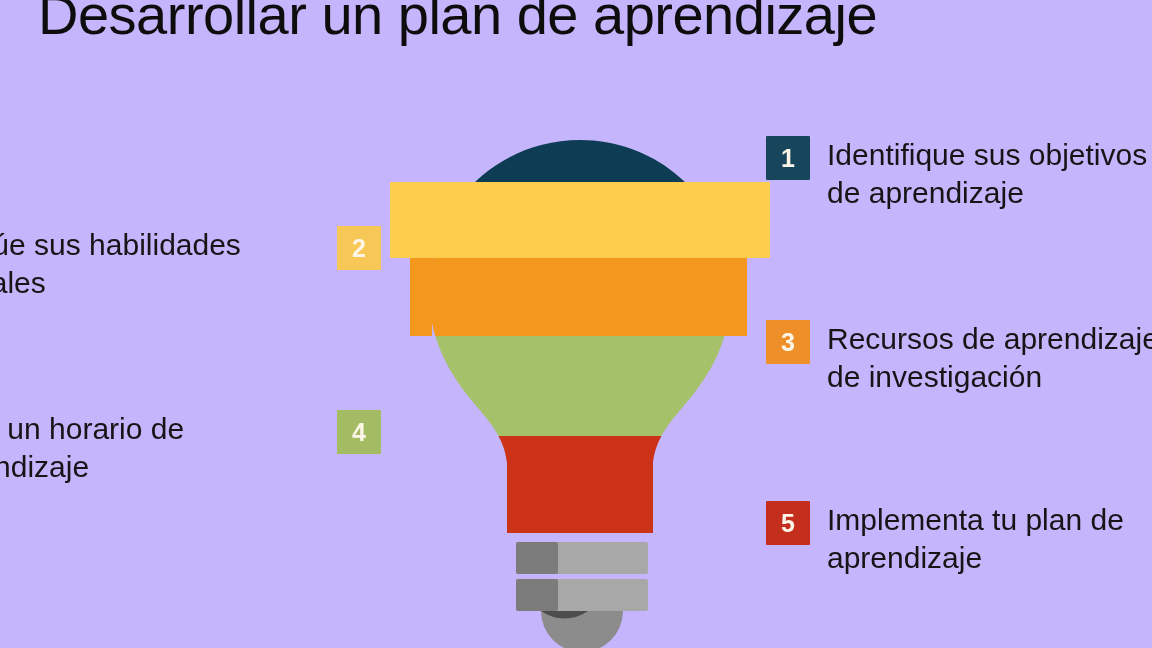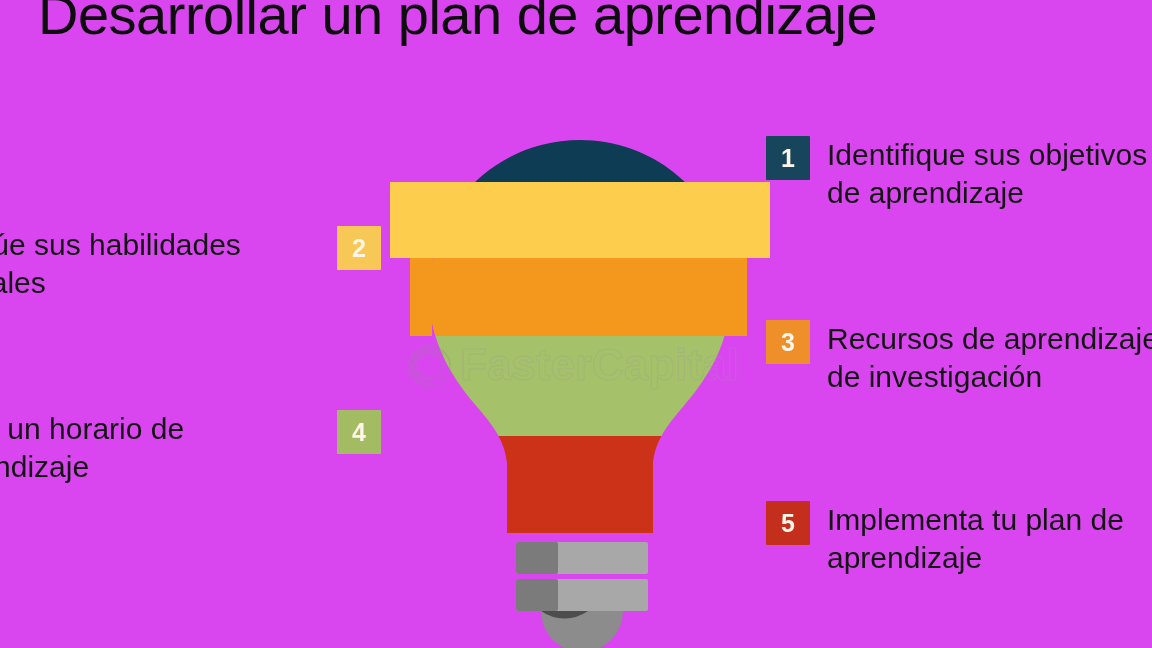--- a/index.html
+++ b/index.html
@@ -4,21 +4,21 @@
 <style>
   html, body {
     margin: 0;
     padding: 0;
     background: #f8f8f8;
   }
   #stage {
     position: relative;
     width: 1152px;
     height: 648px;
-    background: #d946ef;
+    background: #c4b5fd;
     overflow: hidden;
     font-family: "Liberation Sans", "DejaVu Sans", sans-serif;
   }
 
   
   #title {
     position: absolute;
     left: 38px;
     top: -14px;
     font-size: 56px;
@@ -144,37 +144,20 @@
         <rect x="126" y="424" width="42" height="32" rx="2" fill="#7b7b7b"></rect>
         <rect x="126" y="461" width="132" height="32" rx="2" fill="#a8a8a8"></rect>
         <rect x="126" y="461" width="42" height="32" rx="2" fill="#7b7b7b"></rect>
 
         <path d="M151 493 L233 493 A41 41 0 0 1 151 493 Z" fill="#8c8c8c"></path>
         <path d="M151 493 L198 493 A41 41 0 0 1 151 493 Z" fill="#4d4d4d"></path>
       </g>
     </svg>
   </div>
 
-  <div id="watermark">
-    <svg width="360" height="72" viewBox="0 0 360 72" xmlns="http://www.w3.org/2000/svg">
-      <g fill="none" stroke="#8a8a8a" stroke-width="1.4">
-        <circle cx="32" cy="34" r="20"></circle>
-        <circle cx="32" cy="34" r="13"></circle>
-        <circle cx="18" cy="22" r="3"></circle>
-          <circle cx="26" cy="19" r="3"></circle>
-        <circle cx="34" cy="18" r="3"></circle>
-          <circle cx="42" cy="21" r="3"></circle>
-        <circle cx="14" cy="30" r="3"></circle>
-          <circle cx="14" cy="38" r="3"></circle>
-        <circle cx="20" cy="45" r="3"></circle>
-          <circle cx="28" cy="49" r="3"></circle>
-      </g>
-      <text x="62" y="48" font-family="'Liberation Sans','DejaVu Sans',sans-serif" font-size="44" font-weight="700" fill="none" stroke="#9a9a9a" stroke-width="1.1">FasterCapital</text>
-    </svg>
-  </div>
 
   <div class="callout right" id="callout-1">
     <div class="badge" style="background:#17455c">1</div>
     <div class="ctext">Identifique sus objetivos
 de aprendizaje</div>
   </div>
 
   <div class="callout left" id="callout-2">
     <div class="ctext">Evalúe sus habilidades
 actuales</div>

